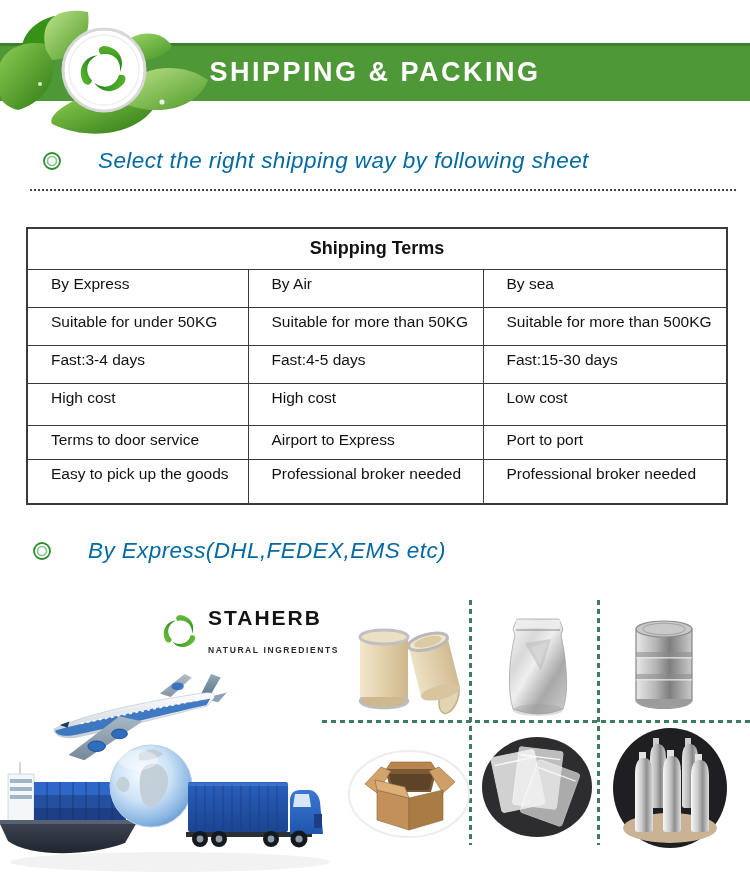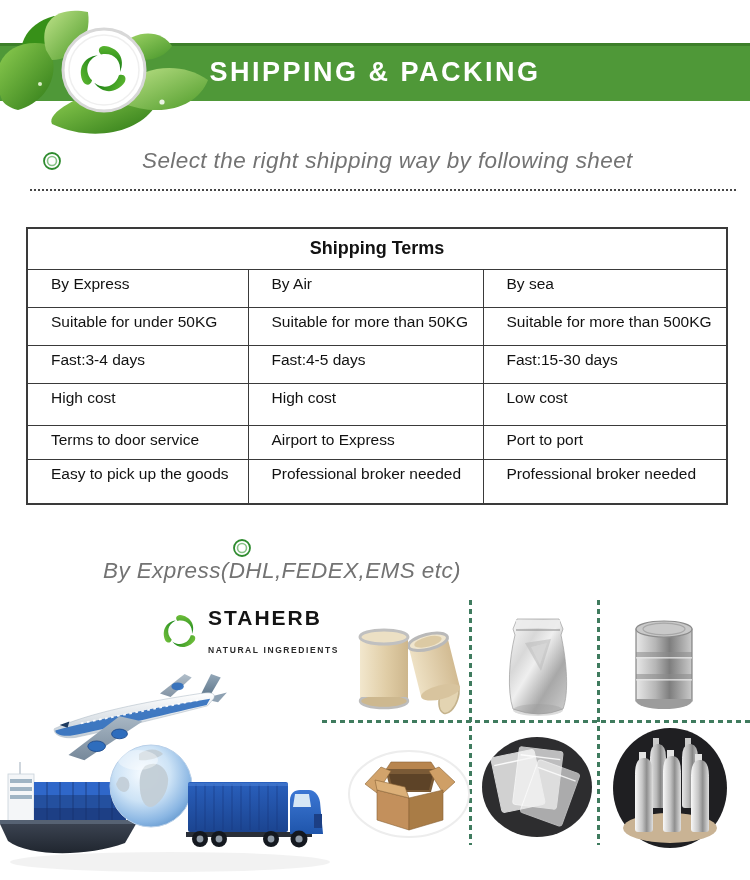--- a/index.html
+++ b/index.html
@@ -9,23 +9,23 @@
   
   .banner-band{position:absolute;left:0;top:43px;width:750px;height:58px;
                background:#4f9838;border-top:3px solid #3d7f2a;box-sizing:border-box;}
   .banner-title{position:absolute;left:0;top:43px;width:750px;height:68px;line-height:58px;
                 text-align:center;color:#ffffff;font-size:27px;font-weight:bold;letter-spacing:2.5px;}
   .logo-badge{position:absolute;left:-6px;top:4px;z-index:3;}
 
   
   .sect{position:absolute;display:flex;align-items:center;}
   .sect .bullet{flex:0 0 auto;margin-right:36px;}
-  .sect .htext{font-size:22.5px;font-style:italic;color:#737373;letter-spacing:.4px;white-space:nowrap;margin-left:44px;}
+  .sect .htext{font-size:22.5px;font-style:italic;color:#0369a1;letter-spacing:.4px;white-space:nowrap;}
   #sect1{left:42px;top:148px;}
-  #sect2{left:59px;top:538px;flex-direction:column;}
+  #sect2{left:32px;top:538px;}
   .dotted-rule{position:absolute;left:30px;top:189px;width:706px;height:0;
                border-top:2px dotted #474747;}
 
   
   .ship-table{position:absolute;left:26px;top:227px;width:700px;border-collapse:collapse;
               table-layout:fixed;border:2px solid #3a3a3a;}
   .ship-table th,.ship-table td{border:1.5px solid #3a3a3a;font-size:15.5px;color:#121212;
               padding:5px 9px 2px 23px;vertical-align:top;text-align:left;overflow:hidden;white-space:nowrap;}
   .ship-table th{font-size:18px;font-weight:bold;text-align:center;vertical-align:middle;padding:8px;}
 

